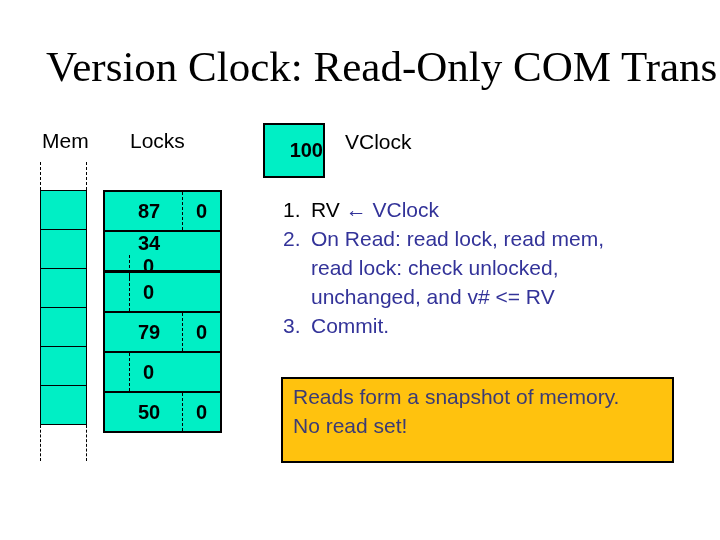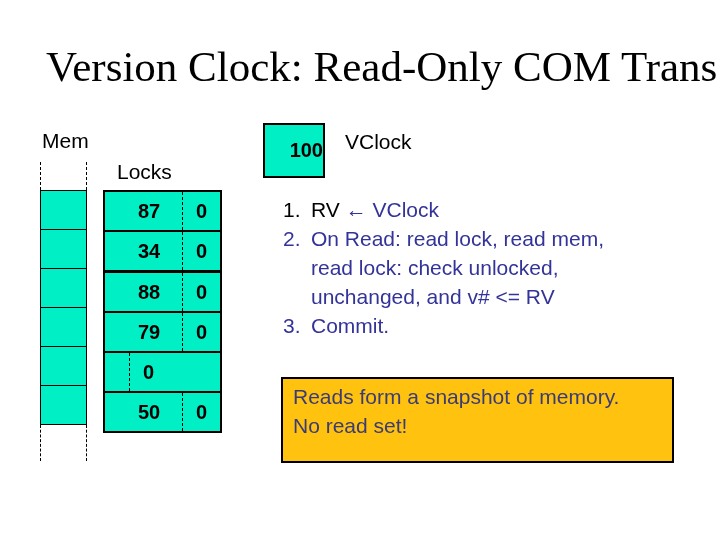--- a/index.html
+++ b/index.html
@@ -9,38 +9,38 @@
   }
   .title {
     position:absolute; left:46px; top:42px; margin:0;
     font-family:"Liberation Serif", serif; font-weight:400;
     font-size:43px; color:#000; white-space:nowrap; letter-spacing:0px;
   }
   .col-label {
     position:absolute; top:129px; font-size:21px; color:#000; white-space:nowrap;
   }
   .mem-label   { left:42px; }
-  .locks-label { left:117px;margin-top:31px; }
+  .locks-label { left:130px; }
 
   
   .mem-col { position:absolute; left:40px; top:162px; width:47px; }
   .mem-dash { height:28px; border-left:1px dashed #000; border-right:1px dashed #000; }
   .mem-dash.bottom { height:36px; }
   .mem-cell {
     height:38px; background:var(--cell); border:1px solid #000; margin-top:-1px;
   }
   .mem-cell.first { margin-top:0; }
 
   
   .locks-table {
     position:absolute; left:103px; top:190px; width:115px;
     border:2px solid #000; background:var(--cell);
   }
   .lock-row { display:flex; height:38px; border-bottom:2px solid #000;padding-left:24px; }
-  .lock-row.thick { border-bottom:3px solid #000; }
+  .lock-row.thick { border-bottom:3px solid #000;flex-direction:column; }
   .lock-row:last-child { border-bottom:none; }
   .lock-val {
     flex:1; display:flex; align-items:center; padding-left:9px;
     font-size:20px; font-weight:bold; color:#000;
   }
   .ver-val {
     width:37px; display:flex; align-items:center; justify-content:center;
     border-left:1px dashed #000; font-size:20px; font-weight:bold; color:#000;
   }
 
@@ -92,21 +92,20 @@
   <div class="locks-table">
     <div class="lock-row">
       <span class="lock-val">87</span>
       <span class="ver-val">0</span>
     </div>
     <div class="lock-row thick">
       <span class="lock-val">34</span>
       <span class="ver-val">0</span>
     </div>
     <div class="lock-row">
-      <span class="lock-val">88</span>
       <span class="ver-val">0</span>
     </div>
     <div class="lock-row">
       <span class="lock-val">79</span>
       <span class="ver-val">0</span>
     </div>
     <div class="lock-row">
       <span class="ver-val">0</span>
     </div>
     <div class="lock-row">

